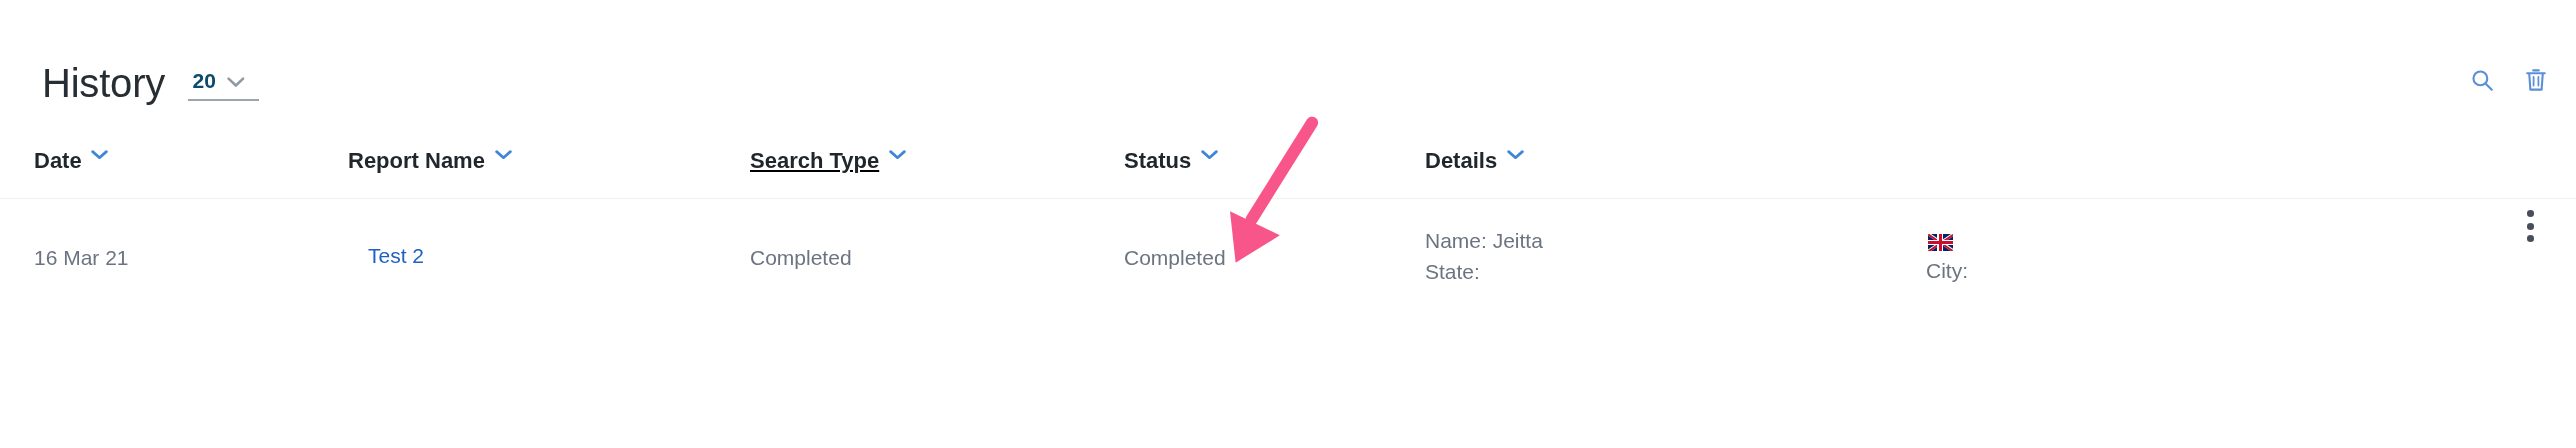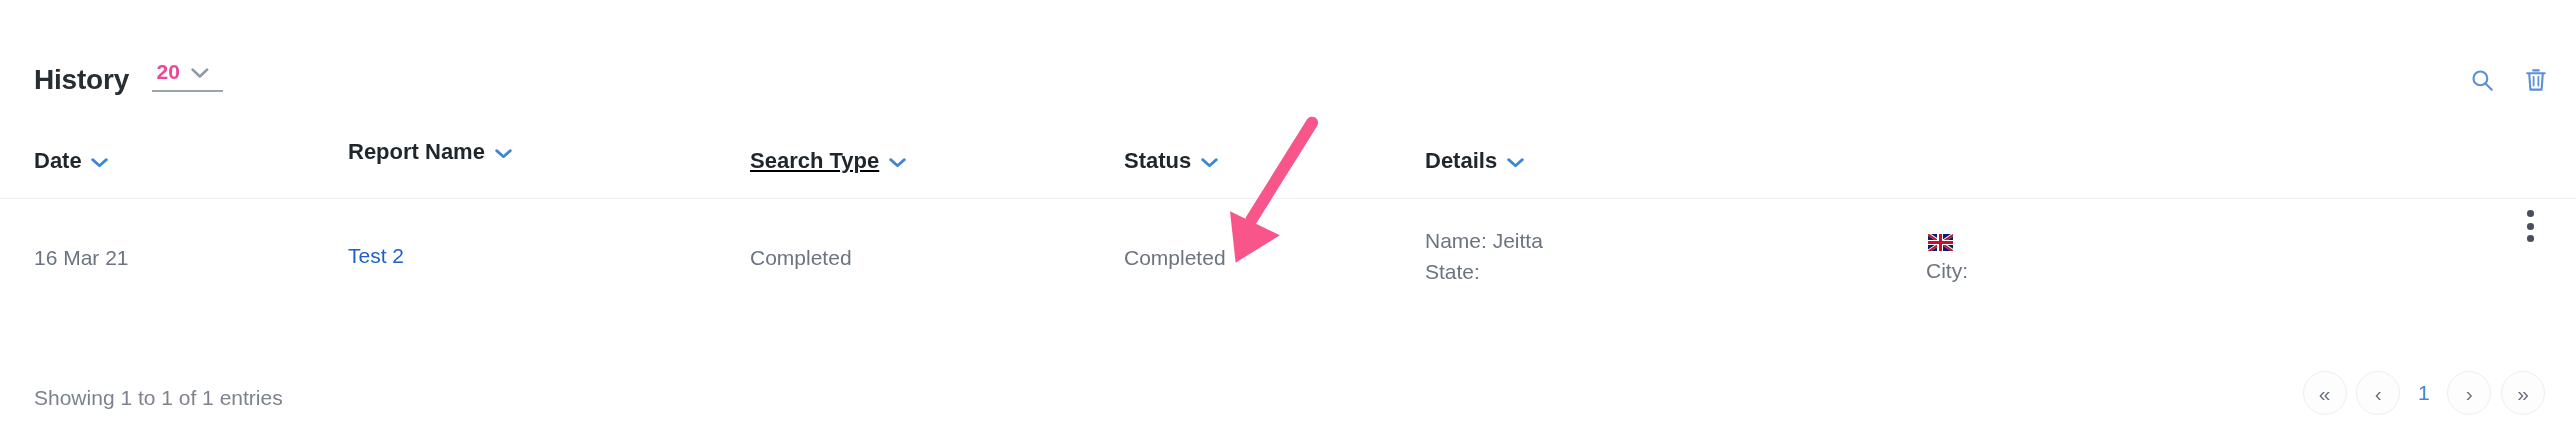--- a/index.html
+++ b/index.html
@@ -30,42 +30,43 @@
   .title-group {
     position: absolute;
     left: 34px;
     top: 63px;
     display: flex;
     align-items: flex-end;
     gap: 22.6px;
   }
 
   .panel-title {
-    font-size: 28px;
-    font-weight: 700;
+    font-size: 40px;
+    font-weight: 400;
     color: #262d33;
     letter-spacing: -0.2px;
     line-height: 1;
+    margin-left: 8px;
   }
 
   .page-size-select {
     display: flex;
     align-items: center;
     gap: 11.3px;
     border-bottom: 2.4px solid #9aa5b1;
     padding: 0 8px 8px 4.8px;
     min-width: 71px;
     cursor: pointer;
     position: relative;
     top: -1.6px;
   }
   .page-size-value {
     font-size: 21px;
     font-weight: 700;
-    color: #ec4899;
+    color: #0c4a6e;
     line-height: 1;
   }
   .chev-gray {
     width: 17.7px; height: 10.5px;
     display: inline-block;
   }
 
   .header-actions {
     position: absolute;
     right: 27px;
@@ -100,21 +101,21 @@
     border-bottom: 1.6px solid #eef0f3;
   }
 
   .cell {
     position: absolute;
     top: 0;
   }
 
   .th-inner {
     display: flex;
-    align-items: center;
+    align-items: flex-start;
     gap: 9.7px;
     cursor: pointer;
   }
   .th-label {
     font-size: 22px;
     font-weight: 700;
     color: #1f262c;
     white-space: nowrap;
   }
   .chev-blue { width: 17px; height: 9.7px; display: inline-block; }
@@ -126,20 +127,21 @@
     color: #6b7480;
     white-space: nowrap;
     line-height: 1.33;
   }
   .td-link {
     font-size: 21px;
     color: #1f5fc9;
     text-decoration: none;
     white-space: nowrap;
     cursor: pointer;
+    margin-left: 20px;
   }
 
   .details-block { display: flex; flex-direction: column; gap: 3.2px; }
 
   .flag-block {
     display: flex;
     flex-direction: column;
     gap: 6px;
     align-items: flex-start;
   }
@@ -288,21 +290,21 @@
         <div class="th-inner">
           <span class="th-label">Date</span>
           <span class="chev-blue">
             <svg width="17" height="9.7" viewBox="0 0 21 12" fill="none">
               <path d="M2 2 L10.5 9.5 L19 2" stroke="#3f86d8" stroke-width="3.4" stroke-linecap="round" stroke-linejoin="round"></path>
             </svg>
           </span>
         </div>
       </div>
 
-      <div class="cell" style="left:348px; top:18px;">
+      <div class="cell" style="left:348px; top:27px;">
         <div class="th-inner">
           <span class="th-label">Report Name</span>
           <span class="chev-blue">
             <svg width="17" height="9.7" viewBox="0 0 21 12" fill="none">
               <path d="M2 2 L10.5 9.5 L19 2" stroke="#3f86d8" stroke-width="3.4" stroke-linecap="round" stroke-linejoin="round"></path>
             </svg>
           </span>
         </div>
       </div>
 
@@ -376,31 +378,20 @@
       </div>
 
       <div class="kebab">
         <span></span>
         <span></span>
         <span></span>
       </div>
     </div>
   </div>
 
-  <div class="footer">
-    <div class="footer-info">Showing 1 to 1 of 1 entries</div>
-
-    <div class="pagination">
-      <div class="pg-btn">«</div>
-      <div class="pg-btn">‹</div>
-      <div class="pg-num">1</div>
-      <div class="pg-btn">›</div>
-      <div class="pg-btn">»</div>
-    </div>
-  </div>
 
   <div class="annot-arrow">
     <svg width="185" height="169" viewBox="0 0 230 210" fill="none">
       <path d="M148 12 L73 132" stroke="#f8568a" stroke-width="15" stroke-linecap="round"></path>
       <path d="M46 122 L108 152 L53 186 Z" fill="#f8568a"></path>
     </svg>
   </div>
 
 </div>
 

